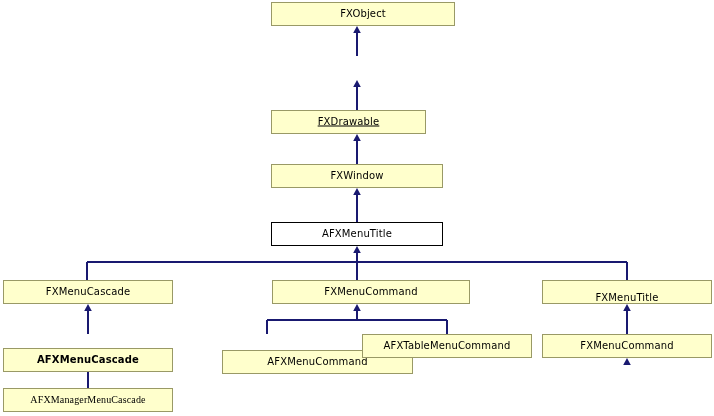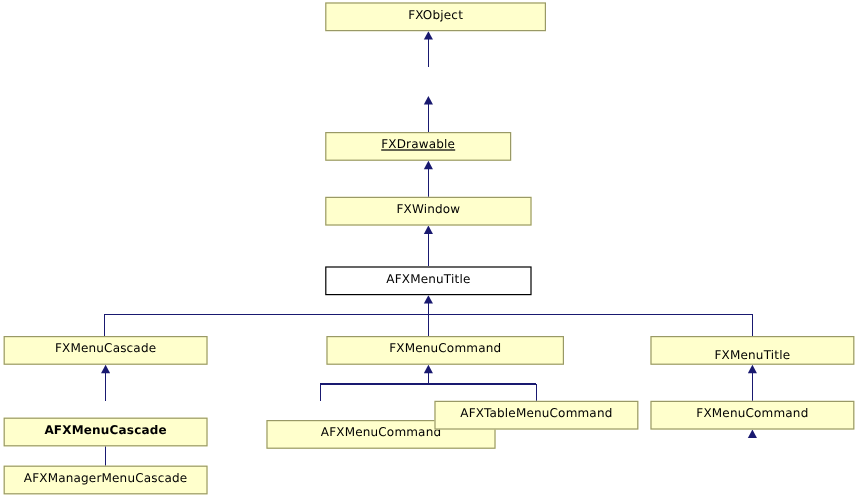--- a/index.html
+++ b/index.html
@@ -149,17 +149,17 @@
   </div>
 
   <div class="node" style="left:362px; top:334px; width:170px;">
     <span class="node-label">AFXTableMenuCommand</span>
   </div>
 
   <div class="node" style="left:542px; top:334px; width:170px;">
     <span class="node-label">FXMenuCommand</span>
   </div>
 
-  <div class="node" style="left:3px; top:388px; width:170px;">
+  <div class="node" style="left:3px; top:388px; width:170px;font-family:Liberation Serif, serif;">
     <span class="node-label">AFXManagerMenuCascade</span>
   </div>
 
 </div>
 
 </body></html>

